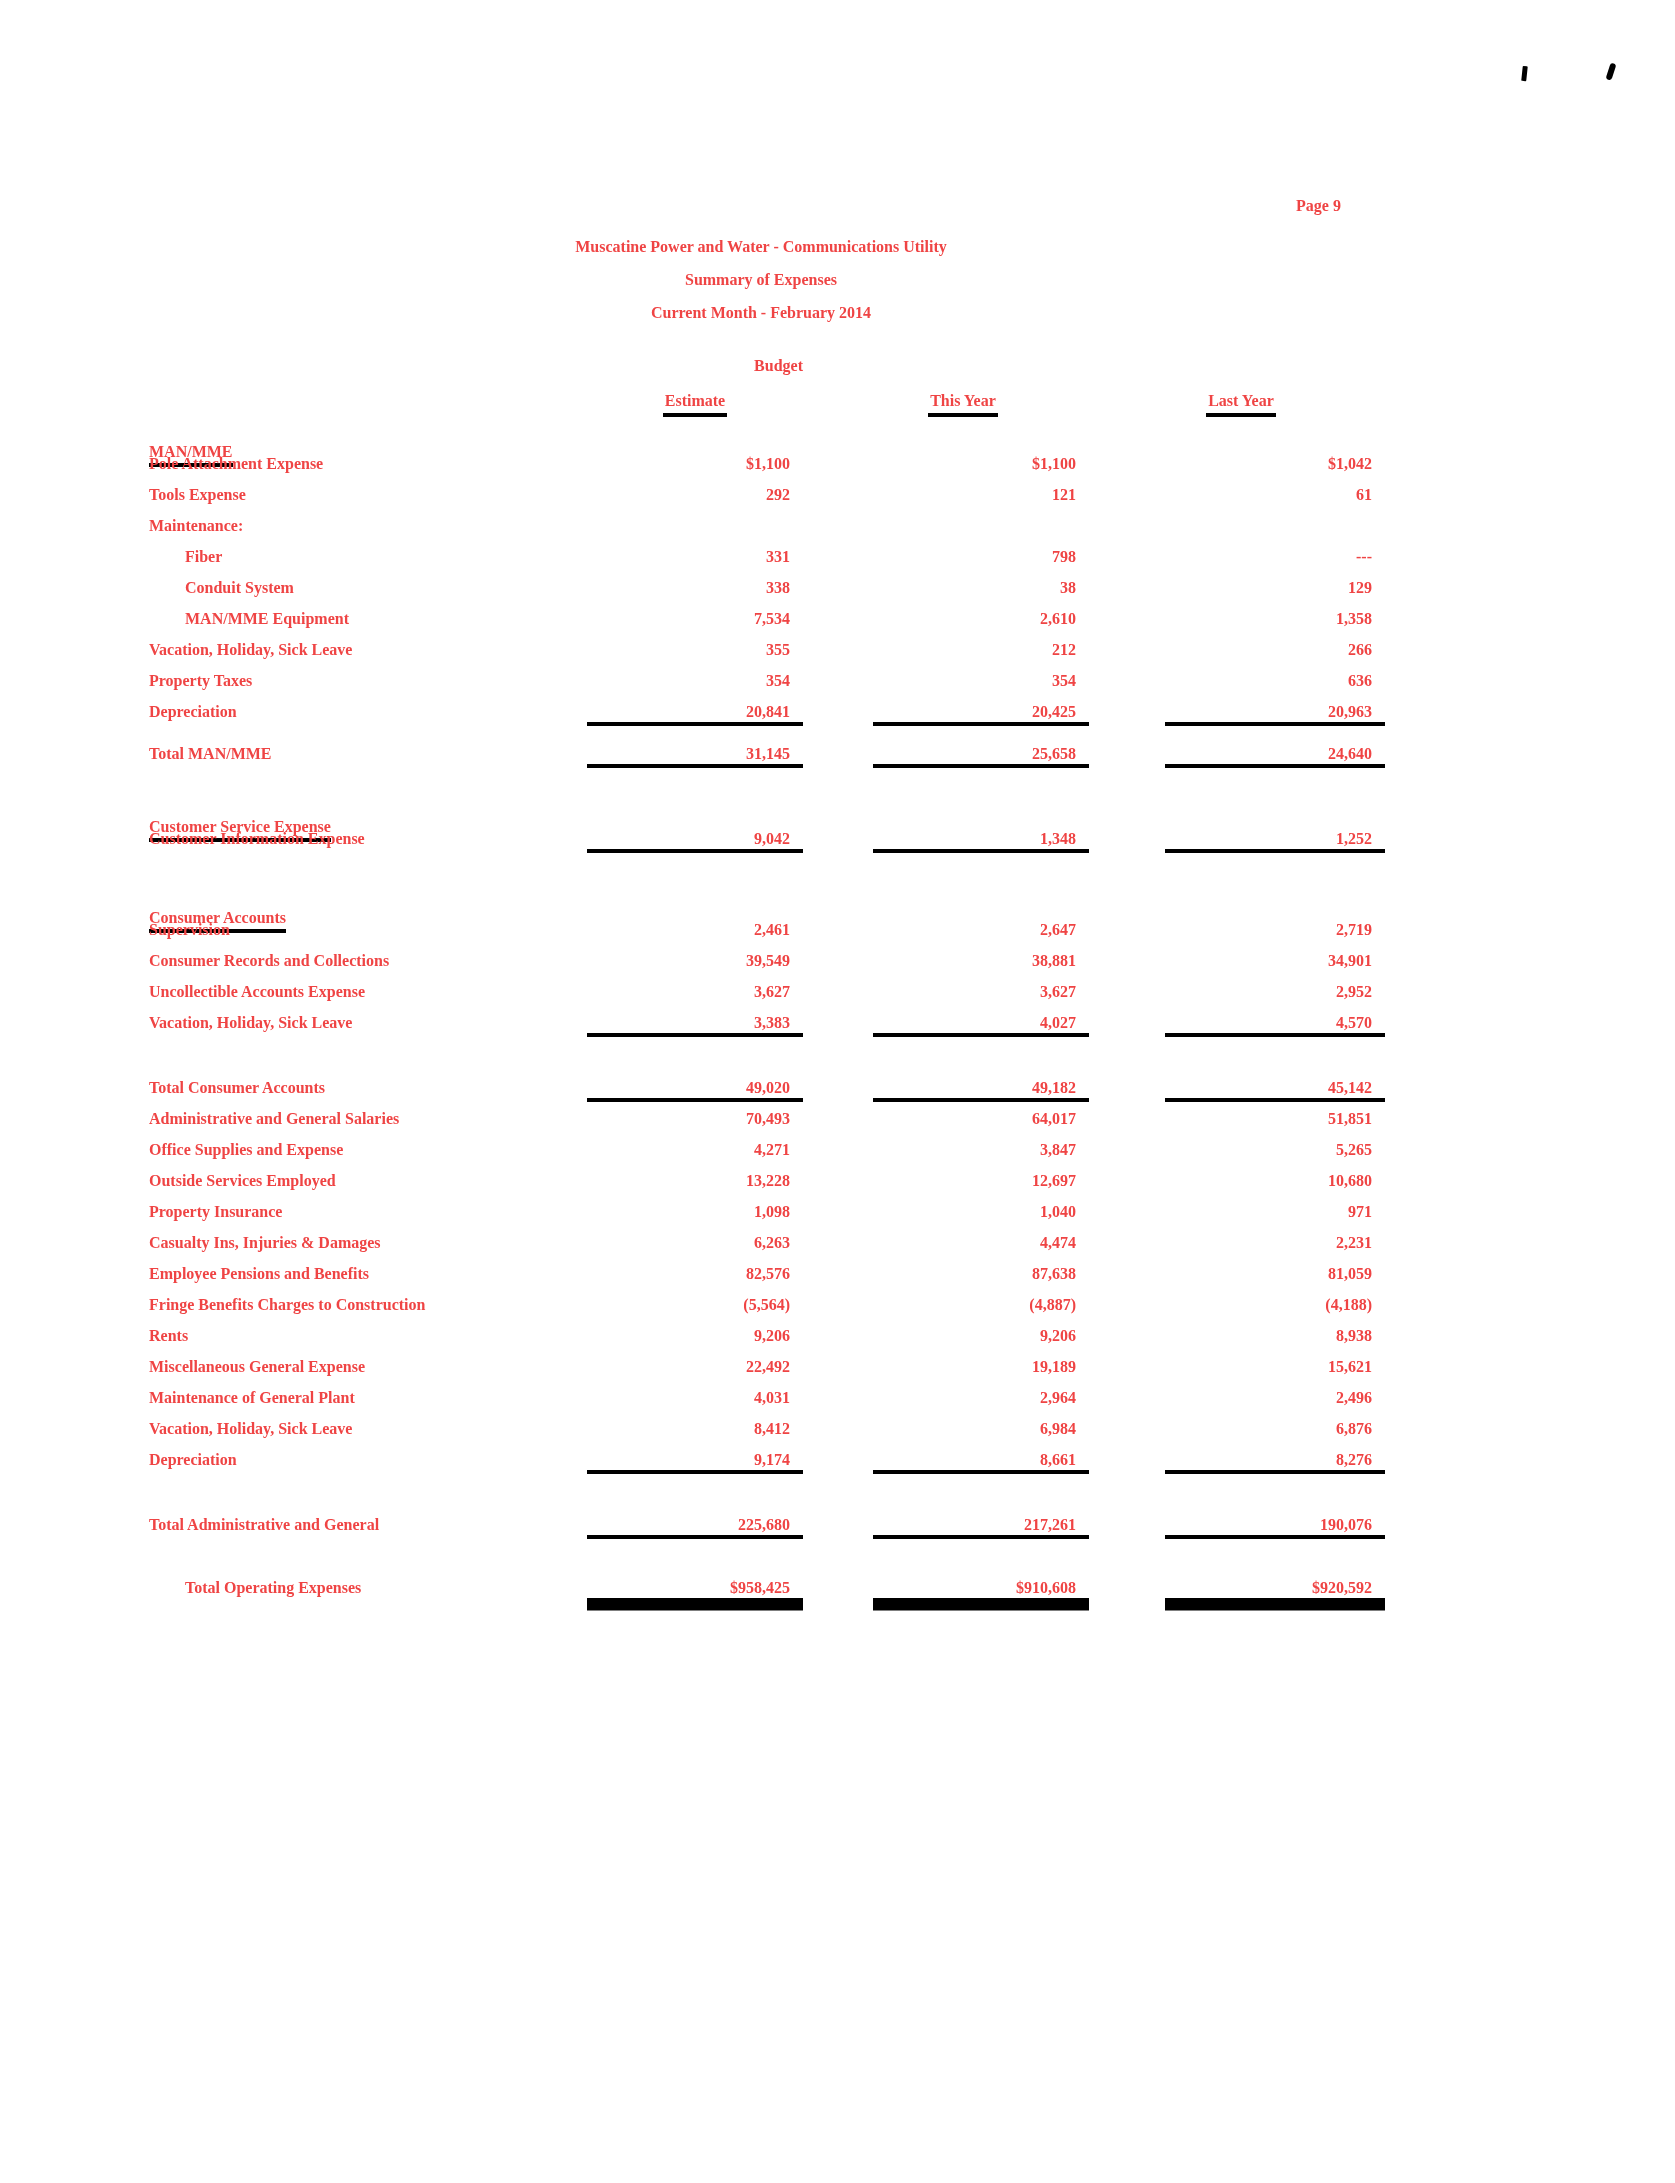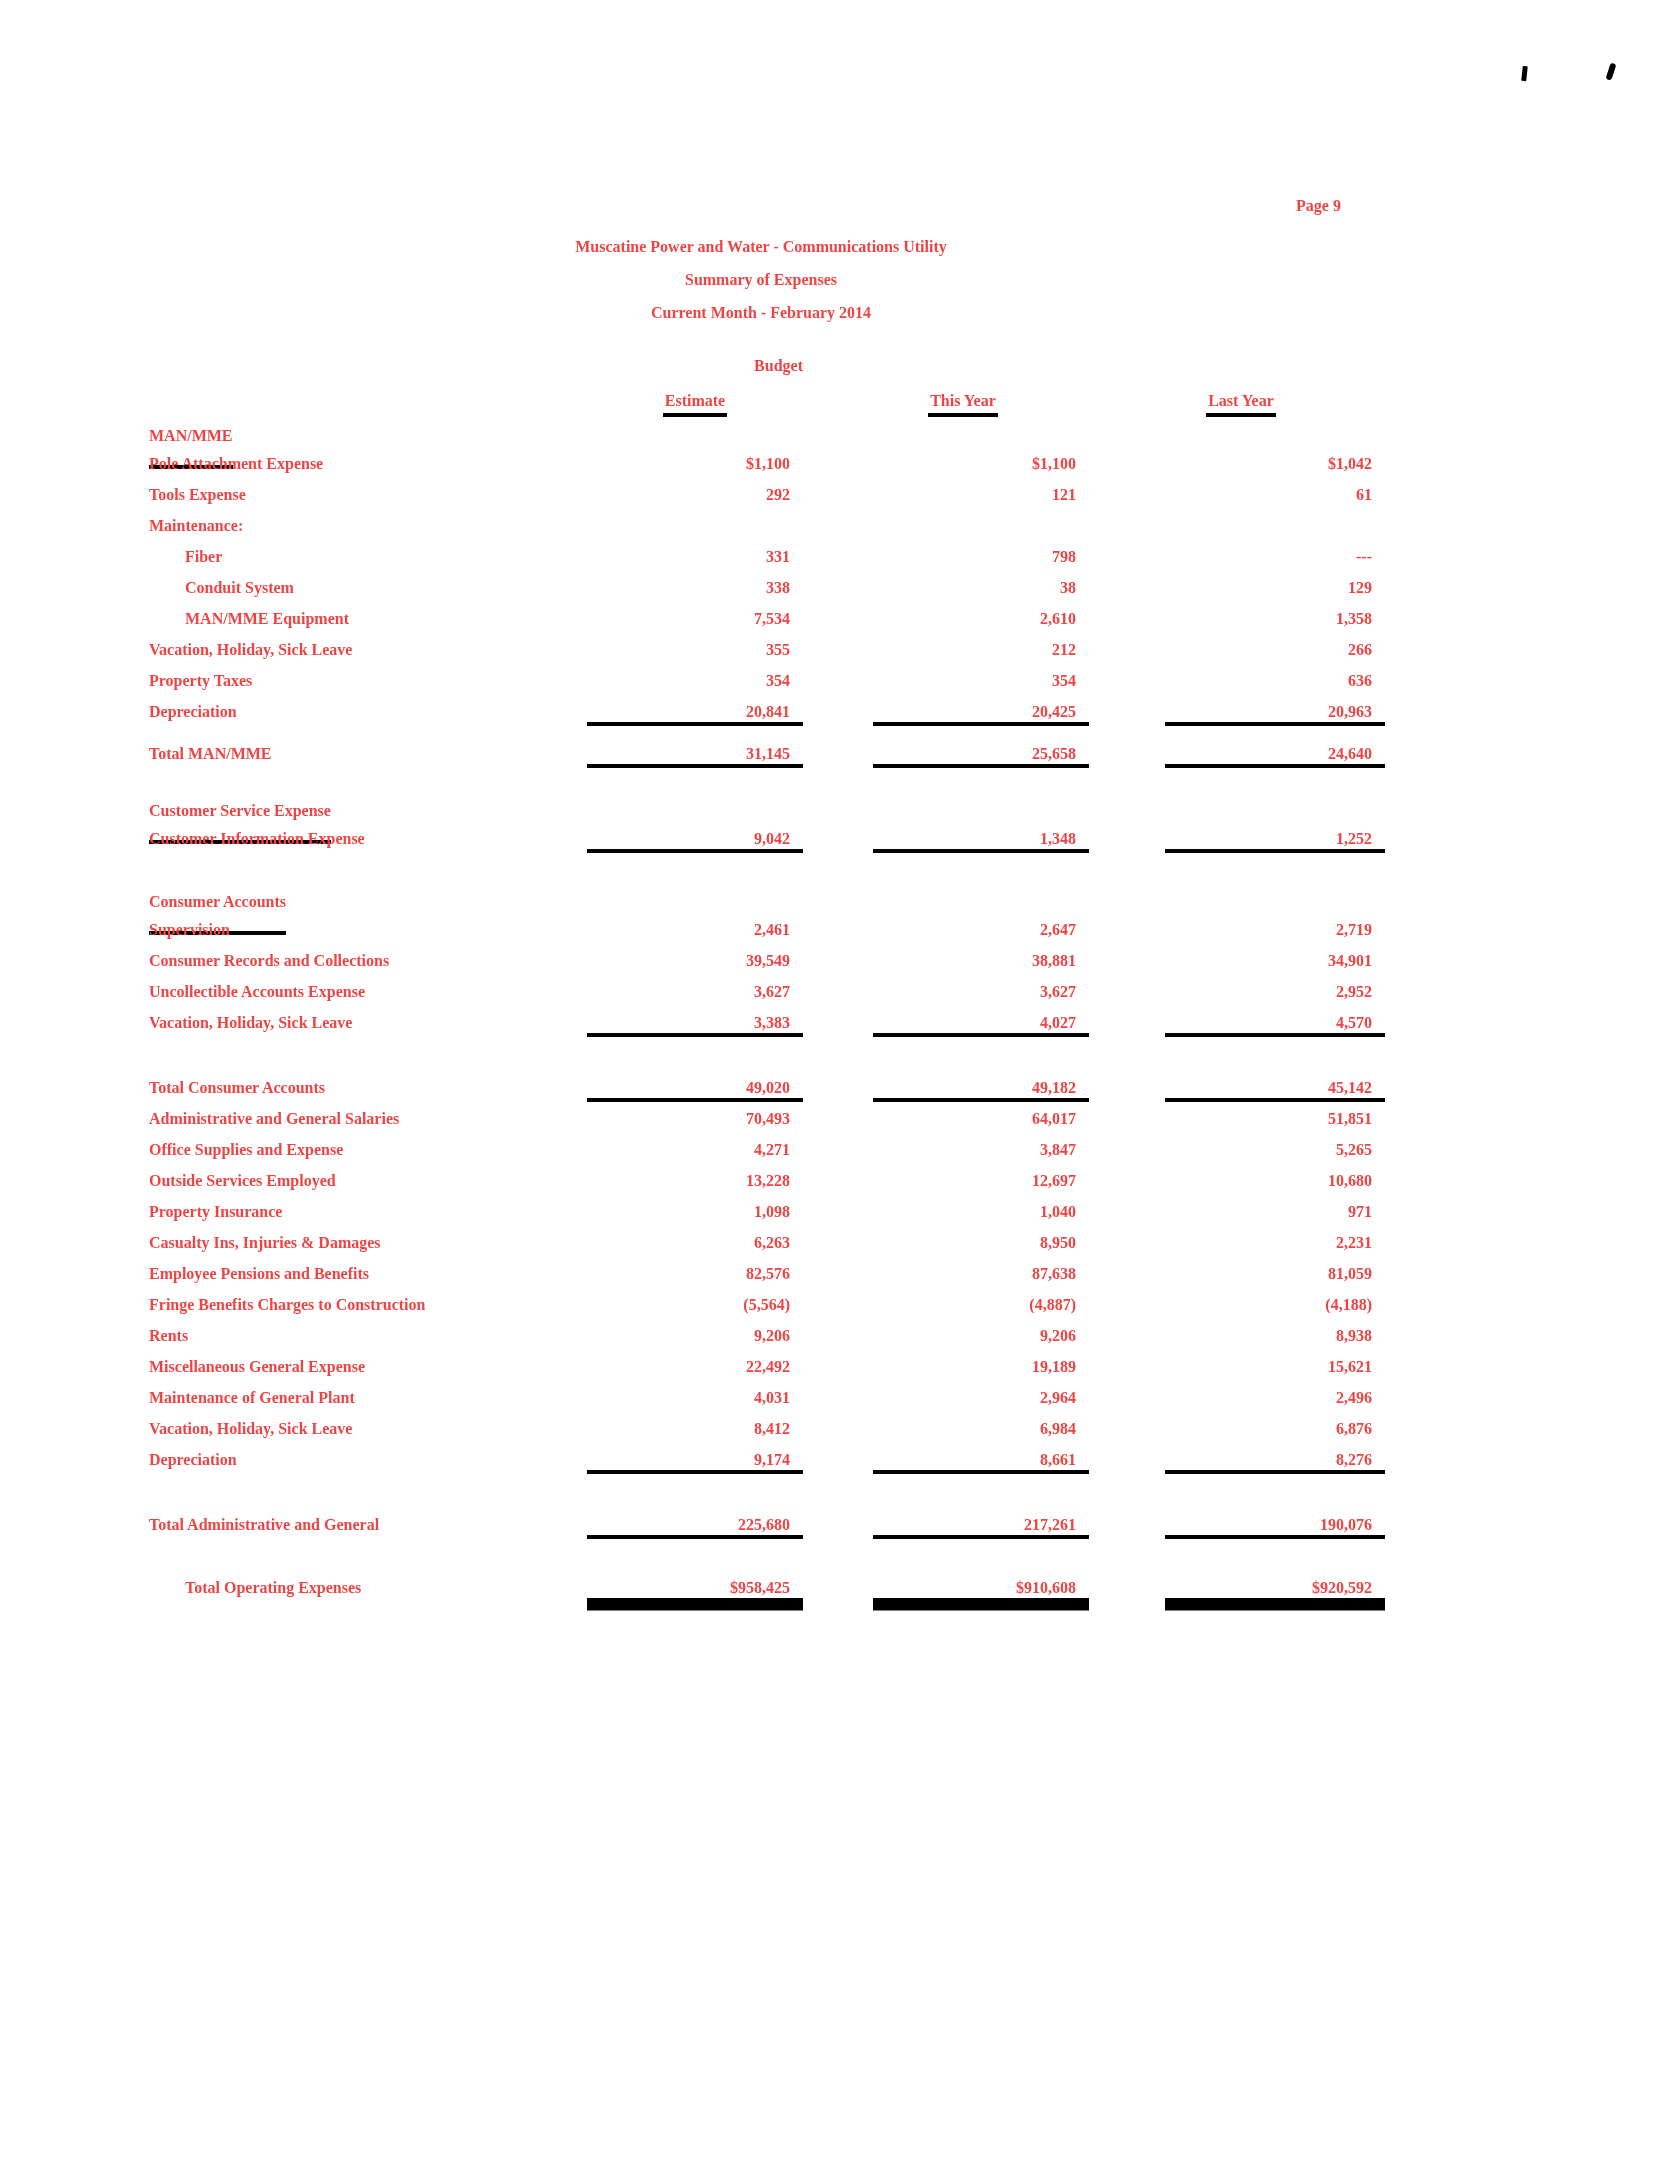--- a/index.html
+++ b/index.html
@@ -36,21 +36,21 @@
   
   .rows{position:absolute;top:424px;left:149px;width:1294px;}
   .row{position:relative;height:31px;}
   .row.section{height:28px;}
   .gap-sm{margin-top:11px;}
   .gap-md{margin-top:26px;}
   .gap-lg{margin-top:32px;}
   .gap-xl{margin-top:34px;}
   .label{display:inline-block;line-height:23px;white-space:nowrap;}
   .label.indent{padding-left:36px;}
-  .section .label{border-bottom:4.5px solid #000;padding-bottom:18px;}
+  .section .label{border-bottom:4.5px solid #000;padding-bottom:0;margin-top:16px;}
   .val{
     position:absolute;top:0;height:26px;line-height:23px;
     text-align:right;padding-right:13px;box-sizing:border-box;
     white-space:nowrap;
   }
   .val.c0{left:438px;width:216px;}
   .val.c1{left:724px;width:216px;}
   .val.c2{left:1016px;width:220px;}
   .ruled .val,.total .val{border-bottom:4.5px solid #000;}
   .grand .val{border-bottom:4.5px solid #000;box-shadow:0 8.5px 0 0 #000;}
@@ -101,21 +101,21 @@
       <div class="row section gap-lg"><span class="label">Consumer Accounts</span></div>
       <div class="row item"><span class="label">Supervision</span><span class="val c0">2,461</span><span class="val c1">2,647</span><span class="val c2">2,719</span></div>
       <div class="row item"><span class="label">Consumer Records and Collections</span><span class="val c0">39,549</span><span class="val c1">38,881</span><span class="val c2">34,901</span></div>
       <div class="row item"><span class="label">Uncollectible Accounts Expense</span><span class="val c0">3,627</span><span class="val c1">3,627</span><span class="val c2">2,952</span></div>
       <div class="row ruled"><span class="label">Vacation, Holiday, Sick Leave</span><span class="val c0">3,383</span><span class="val c1">4,027</span><span class="val c2">4,570</span></div>
       <div class="row total gap-xl"><span class="label">Total Consumer Accounts</span><span class="val c0">49,020</span><span class="val c1">49,182</span><span class="val c2">45,142</span></div>
       <div class="row item"><span class="label">Administrative and General Salaries</span><span class="val c0">70,493</span><span class="val c1">64,017</span><span class="val c2">51,851</span></div>
       <div class="row item"><span class="label">Office Supplies and Expense</span><span class="val c0">4,271</span><span class="val c1">3,847</span><span class="val c2">5,265</span></div>
       <div class="row item"><span class="label">Outside Services Employed</span><span class="val c0">13,228</span><span class="val c1">12,697</span><span class="val c2">10,680</span></div>
       <div class="row item"><span class="label">Property Insurance</span><span class="val c0">1,098</span><span class="val c1">1,040</span><span class="val c2">971</span></div>
-      <div class="row item"><span class="label">Casualty Ins, Injuries &amp; Damages</span><span class="val c0">6,263</span><span class="val c1">8,950</span><span class="val c2">2,231</span></div>
+      <div class="row item"><span class="label">Casualty Ins, Injuries &amp; Damages</span><span class="val c0">6,263</span><span class="val c1">4,474</span><span class="val c2">2,231</span></div>
       <div class="row item"><span class="label">Employee Pensions and Benefits</span><span class="val c0">82,576</span><span class="val c1">87,638</span><span class="val c2">81,059</span></div>
       <div class="row item"><span class="label">Fringe Benefits Charges to Construction</span><span class="val c0">(5,564)</span><span class="val c1">(4,887)</span><span class="val c2">(4,188)</span></div>
       <div class="row item"><span class="label">Rents</span><span class="val c0">9,206</span><span class="val c1">9,206</span><span class="val c2">8,938</span></div>
       <div class="row item"><span class="label">Miscellaneous General Expense</span><span class="val c0">22,492</span><span class="val c1">19,189</span><span class="val c2">15,621</span></div>
       <div class="row item"><span class="label">Maintenance of General Plant</span><span class="val c0">4,031</span><span class="val c1">2,964</span><span class="val c2">2,496</span></div>
       <div class="row item"><span class="label">Vacation, Holiday, Sick Leave</span><span class="val c0">8,412</span><span class="val c1">6,984</span><span class="val c2">6,876</span></div>
       <div class="row ruled"><span class="label">Depreciation</span><span class="val c0">9,174</span><span class="val c1">8,661</span><span class="val c2">8,276</span></div>
       <div class="row total gap-xl"><span class="label">Total Administrative and General</span><span class="val c0">225,680</span><span class="val c1">217,261</span><span class="val c2">190,076</span></div>
       <div class="row grand gap-lg"><span class="label indent">Total Operating Expenses</span><span class="val c0">$958,425</span><span class="val c1">$910,608</span><span class="val c2">$920,592</span></div>
     </div>

